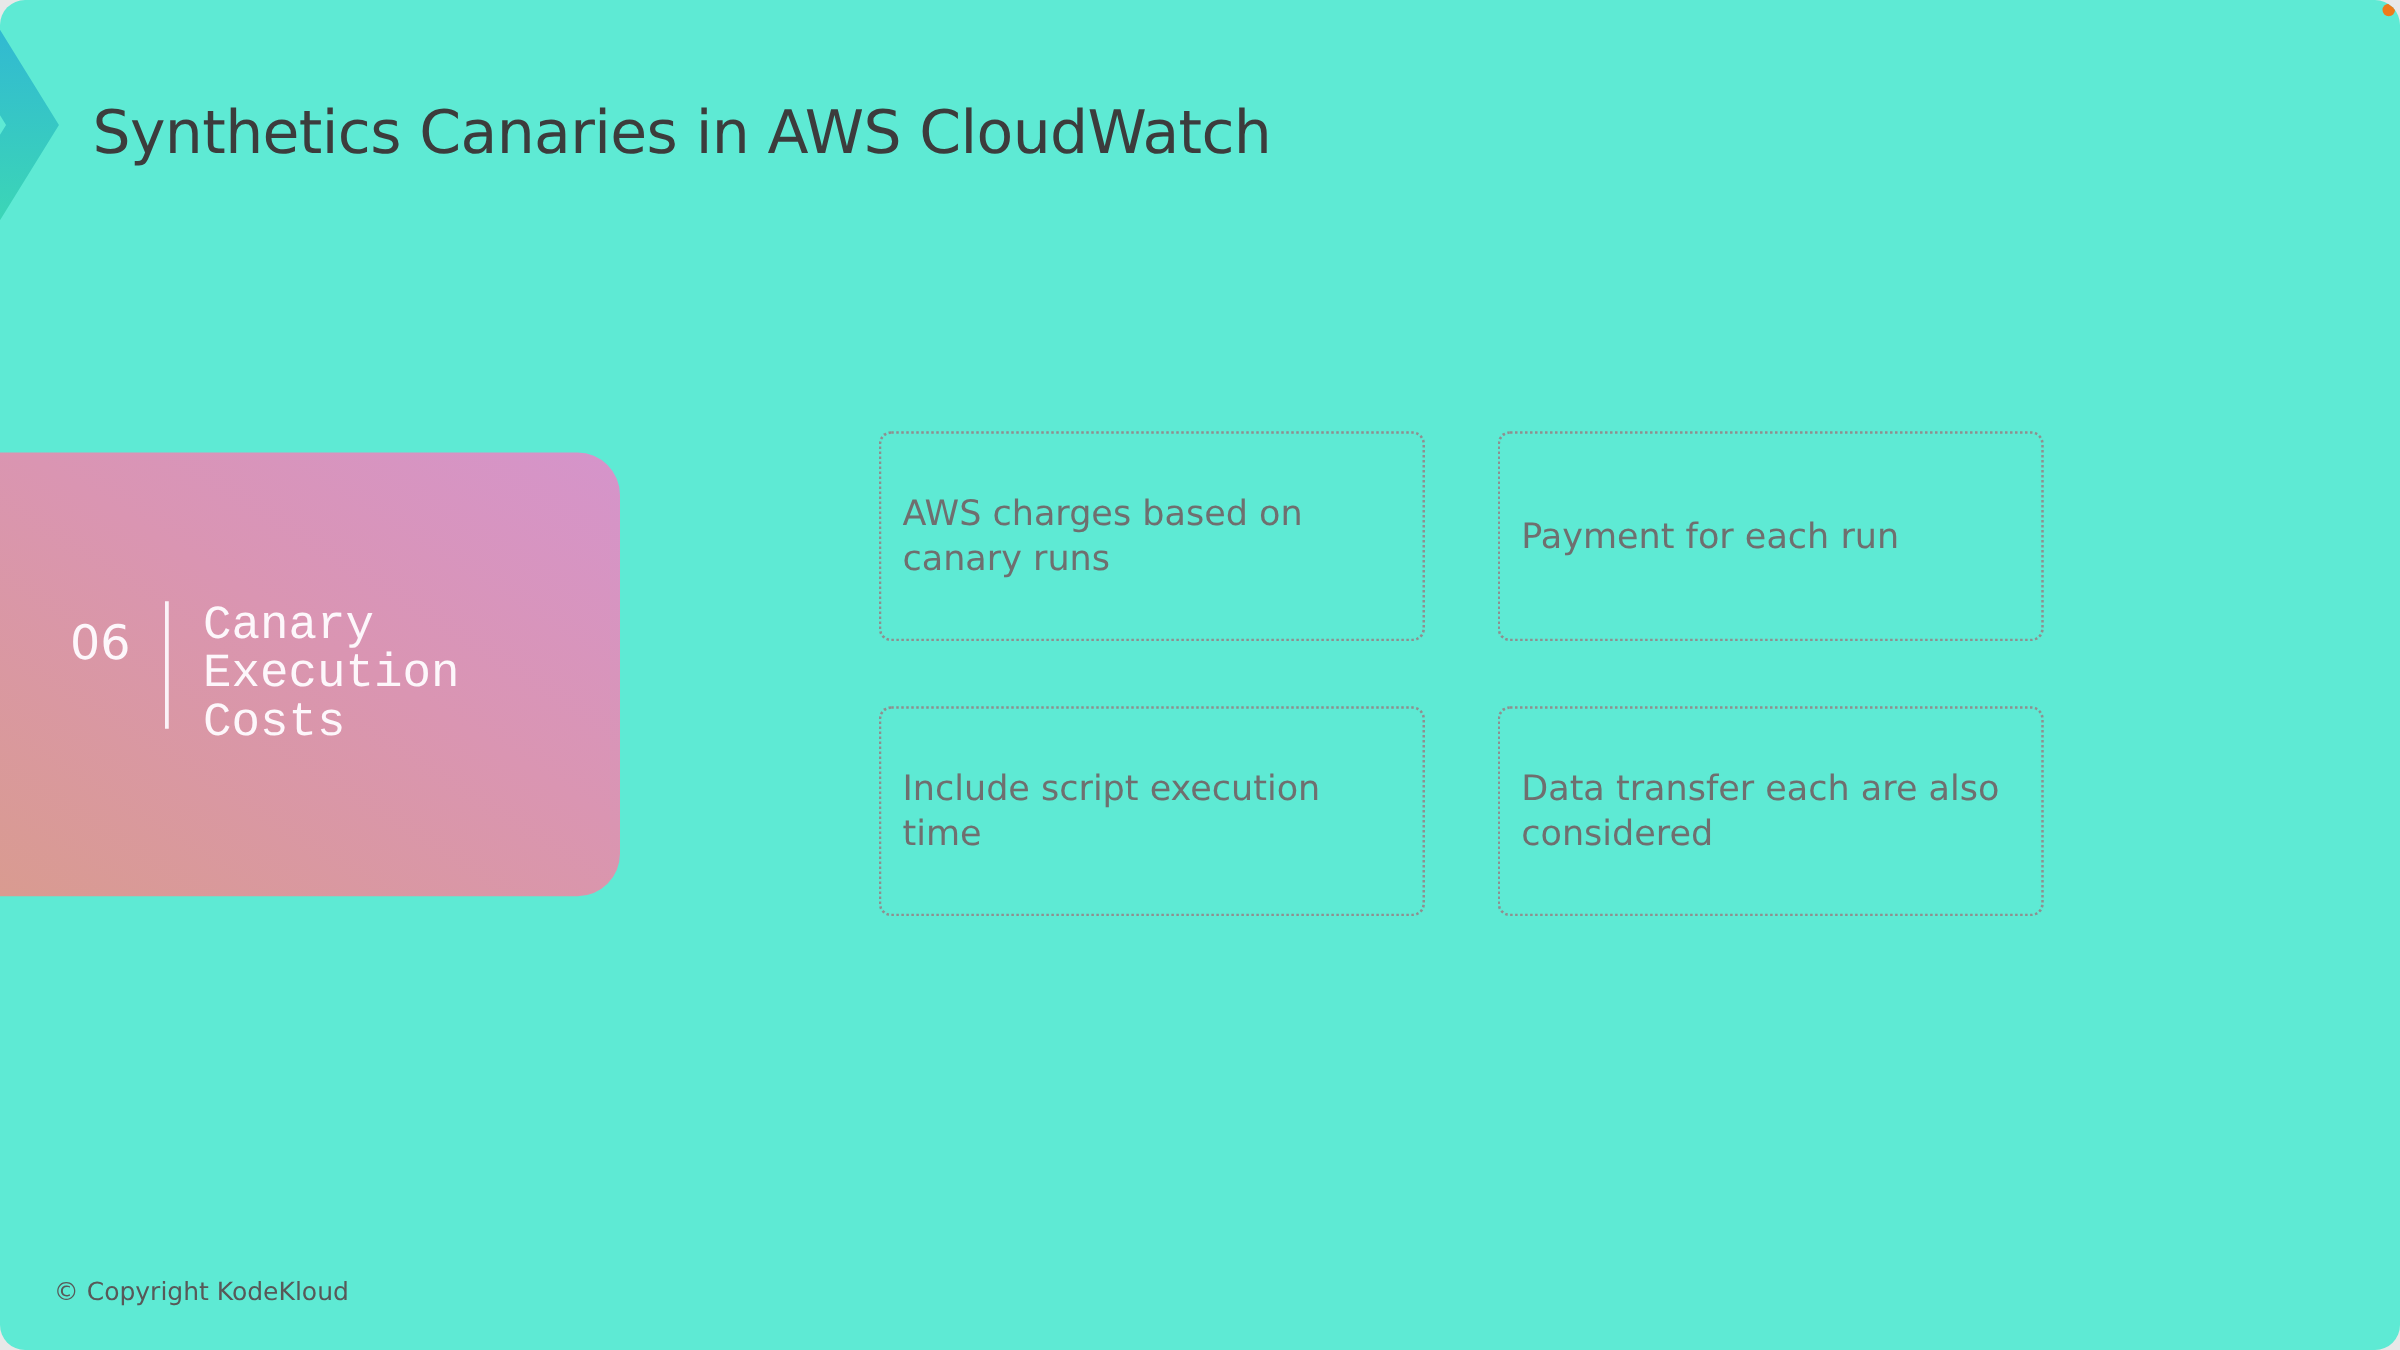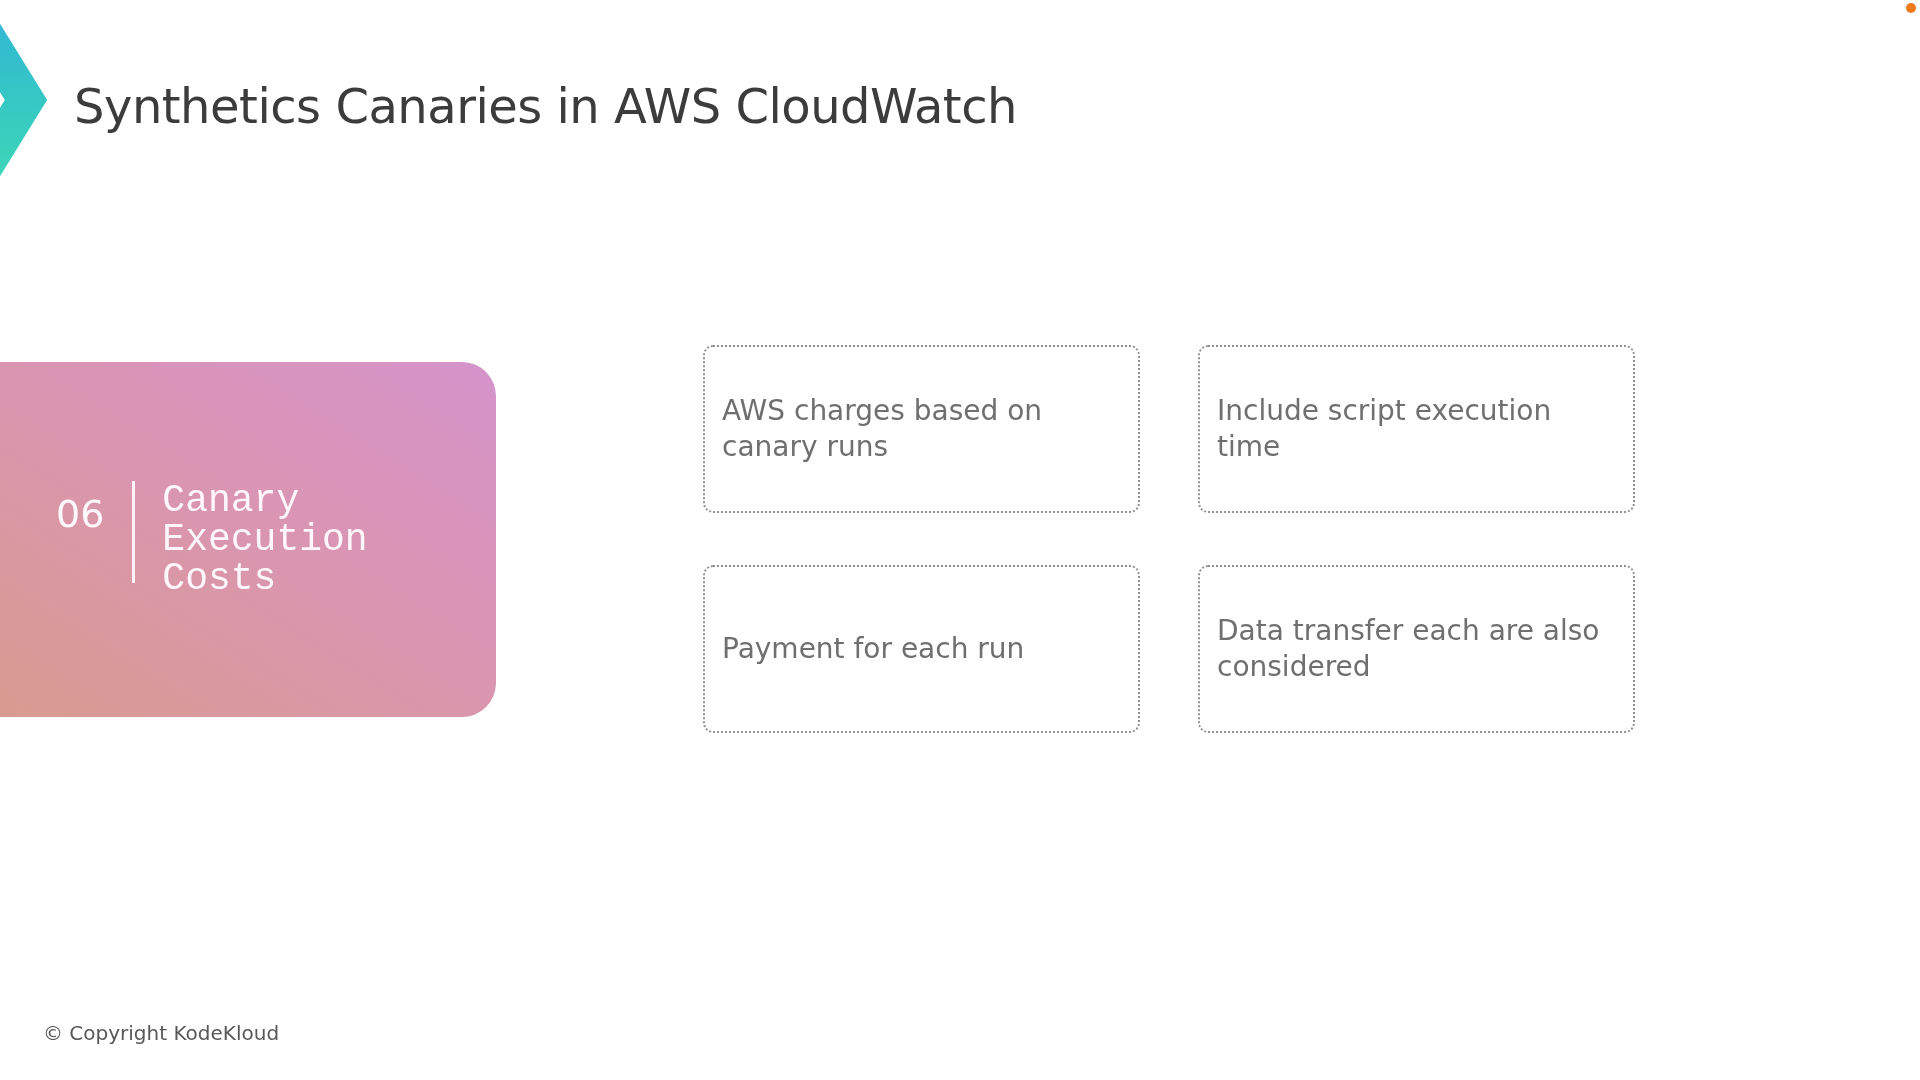--- a/index.html
+++ b/index.html
@@ -1,23 +1,24 @@
 <!DOCTYPE html>
 <html><head>
 <meta charset="utf-8">
 <style>
   * { margin: 0; padding: 0; box-sizing: border-box; }
   html, body { background: #e8e8e8; }
   .slide {
     position: relative;
     width: 1920px;
     height: 1080px;
-    background: #ffffff;
+    background: #5eead4;
     overflow: hidden;
     font-family: "DejaVu Sans", "Liberation Sans", sans-serif;
+    border-radius: 20px;
   }
 
   
   .logo-wrap {
     position: absolute;
     left: 0;
     top: 22px;
     width: 56px;
     height: 160px;
   }
@@ -146,24 +147,24 @@
       <div class="section-divider"></div>
       <div class="section-title">Canary Execution Costs</div>
     </div>
   </div>
 
   <div class="cards-grid">
     <div class="point-card">
       <div class="point-card-text">AWS charges based on canary runs</div>
     </div>
     <div class="point-card">
-      <div class="point-card-text">Include script execution time</div>
+      <div class="point-card-text">Payment for each run</div>
     </div>
     <div class="point-card">
-      <div class="point-card-text">Payment for each run</div>
+      <div class="point-card-text">Include script execution time</div>
     </div>
     <div class="point-card">
       <div class="point-card-text">Data transfer each are also considered</div>
     </div>
   </div>
 
   <div class="footer-copyright">© Copyright KodeKloud</div>
 
 </div>
 

